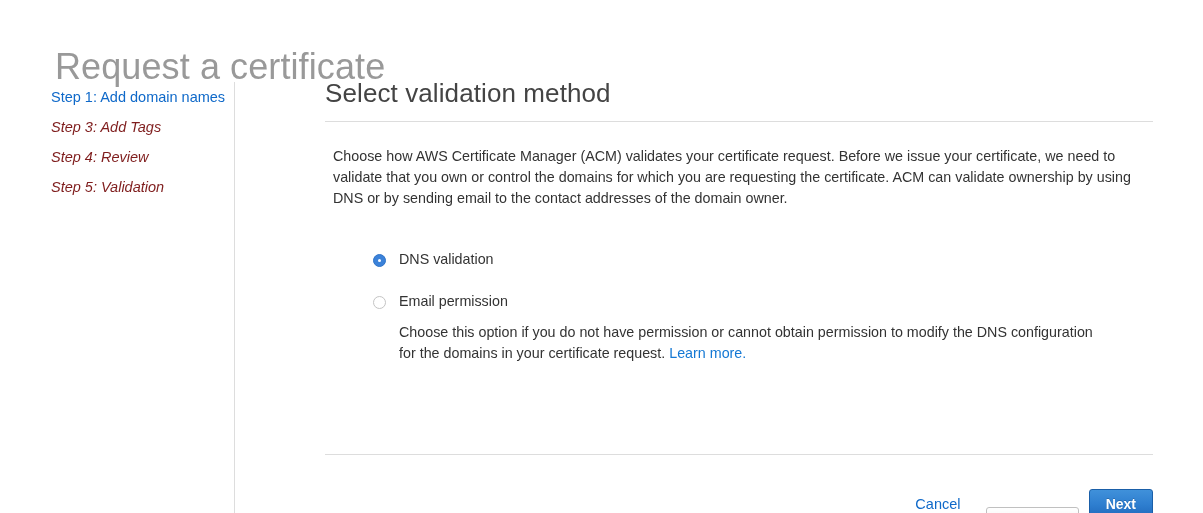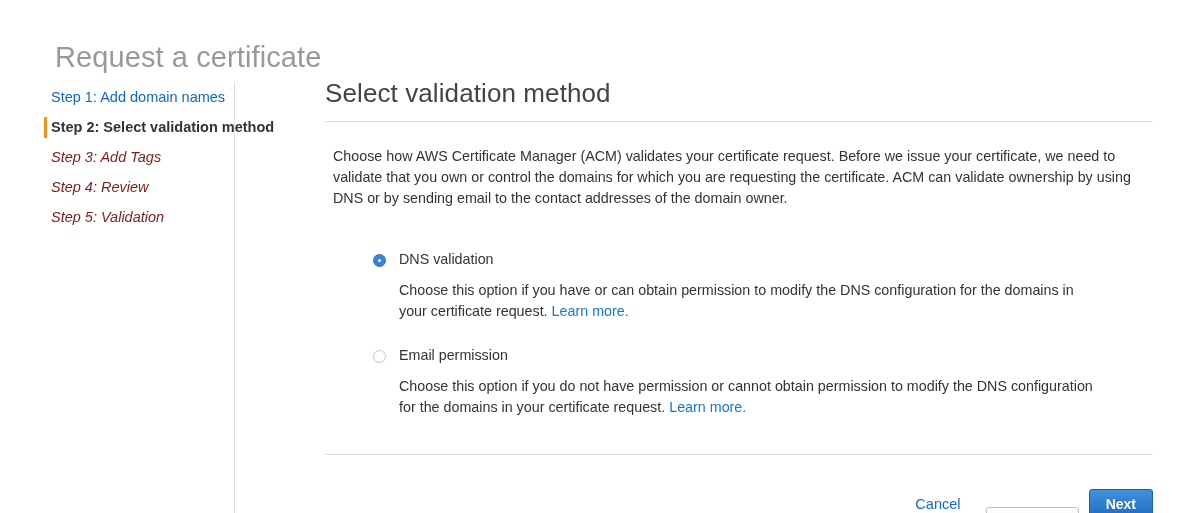--- a/index.html
+++ b/index.html
@@ -14,21 +14,21 @@
     color: #333333;
     overflow: hidden;
     position: relative;
   }
 
   
   .page-title {
     position: absolute;
     left: 55px;
     top: 22px;
-    font-size: 29px;
+    font-size: 36px;
     font-weight: 400;
     color: #999999;
     letter-spacing: 0.1px;
     white-space: nowrap;
   }
 
   
   .wizard {
     position: absolute;
     left: 0;
@@ -227,23 +227,20 @@
 <body>
 
 <h1 class="page-title">Request a certificate</h1>
 
 <div class="wizard">
 
   <nav class="steps-nav">
     <div class="step-item link">
       <span>Step 1: Add domain names</span>
     </div>
-    <div class="step-item current">
-      <span>Step 2: Select validation method</span>
-    </div>
     <div class="step-item upcoming">
       <span>Step 3: Add Tags</span>
     </div>
     <div class="step-item upcoming">
       <span>Step 4: Review</span>
     </div>
     <div class="step-item upcoming">
       <span>Step 5: Validation</span>
     </div>
   </nav>
@@ -252,24 +249,20 @@
     <h2 class="content-title">Select validation method</h2>
     <div class="hr"></div>
 
     <p class="intro">Choose how AWS Certificate Manager (ACM) validates your certificate request. Before we issue your certificate, we need to validate that you own or control the domains for which you are requesting the certificate. ACM can validate ownership by using DNS or by sending email to the contact addresses of the domain owner.</p>
 
     <div class="options">
 
       <div class="option">
         <span class="radio on"></span>
         <span class="option-label">DNS validation</span>
-        <p class="option-desc">
-          <span>Choose this option if you have or can obtain permission to modify the DNS configuration for the domains in your certificate request.</span>
-          <a class="lnk">Learn more.</a>
-        </p>
       </div>
 
       <div class="option">
         <span class="radio off"></span>
         <span class="option-label">Email permission</span>
         <p class="option-desc">
           <span>Choose this option if you do not have permission or cannot obtain permission to modify the DNS configuration for the domains in your certificate request.</span>
           <a class="lnk">Learn more.</a>
         </p>
       </div>

